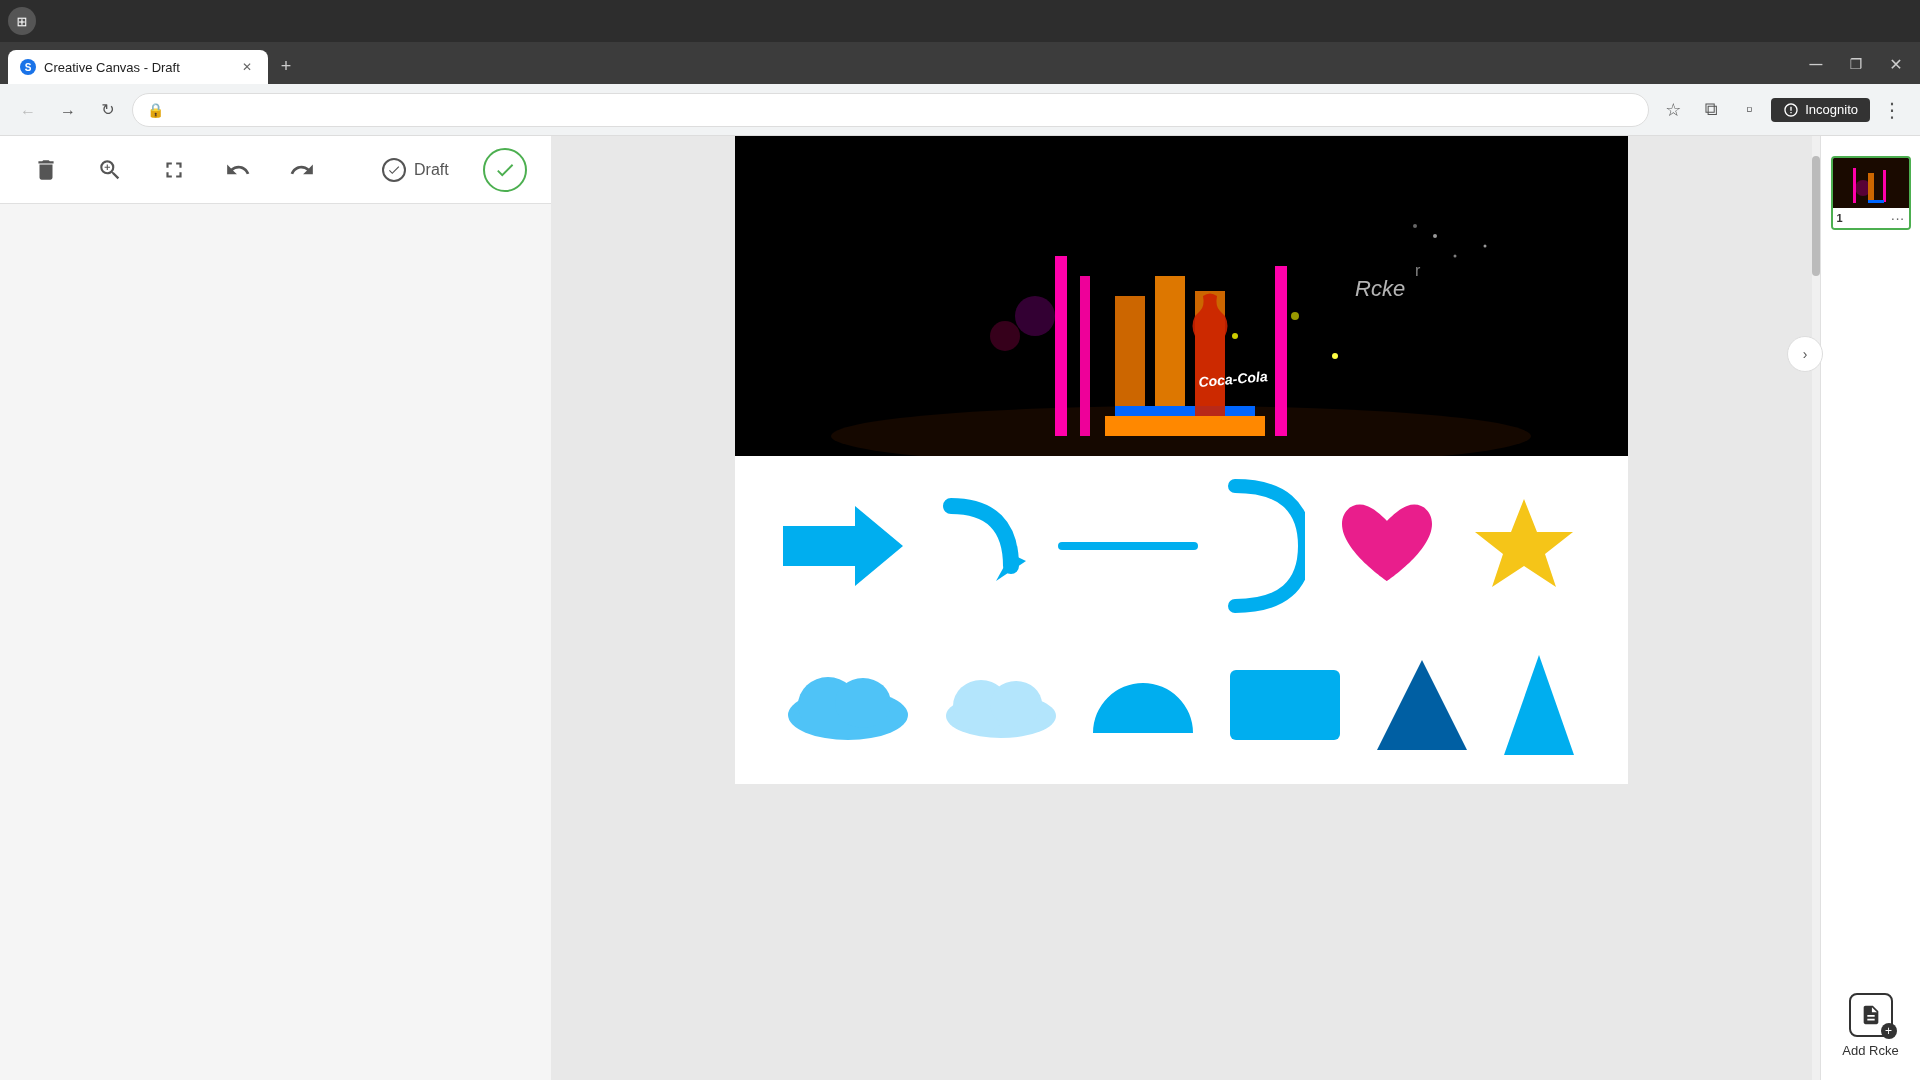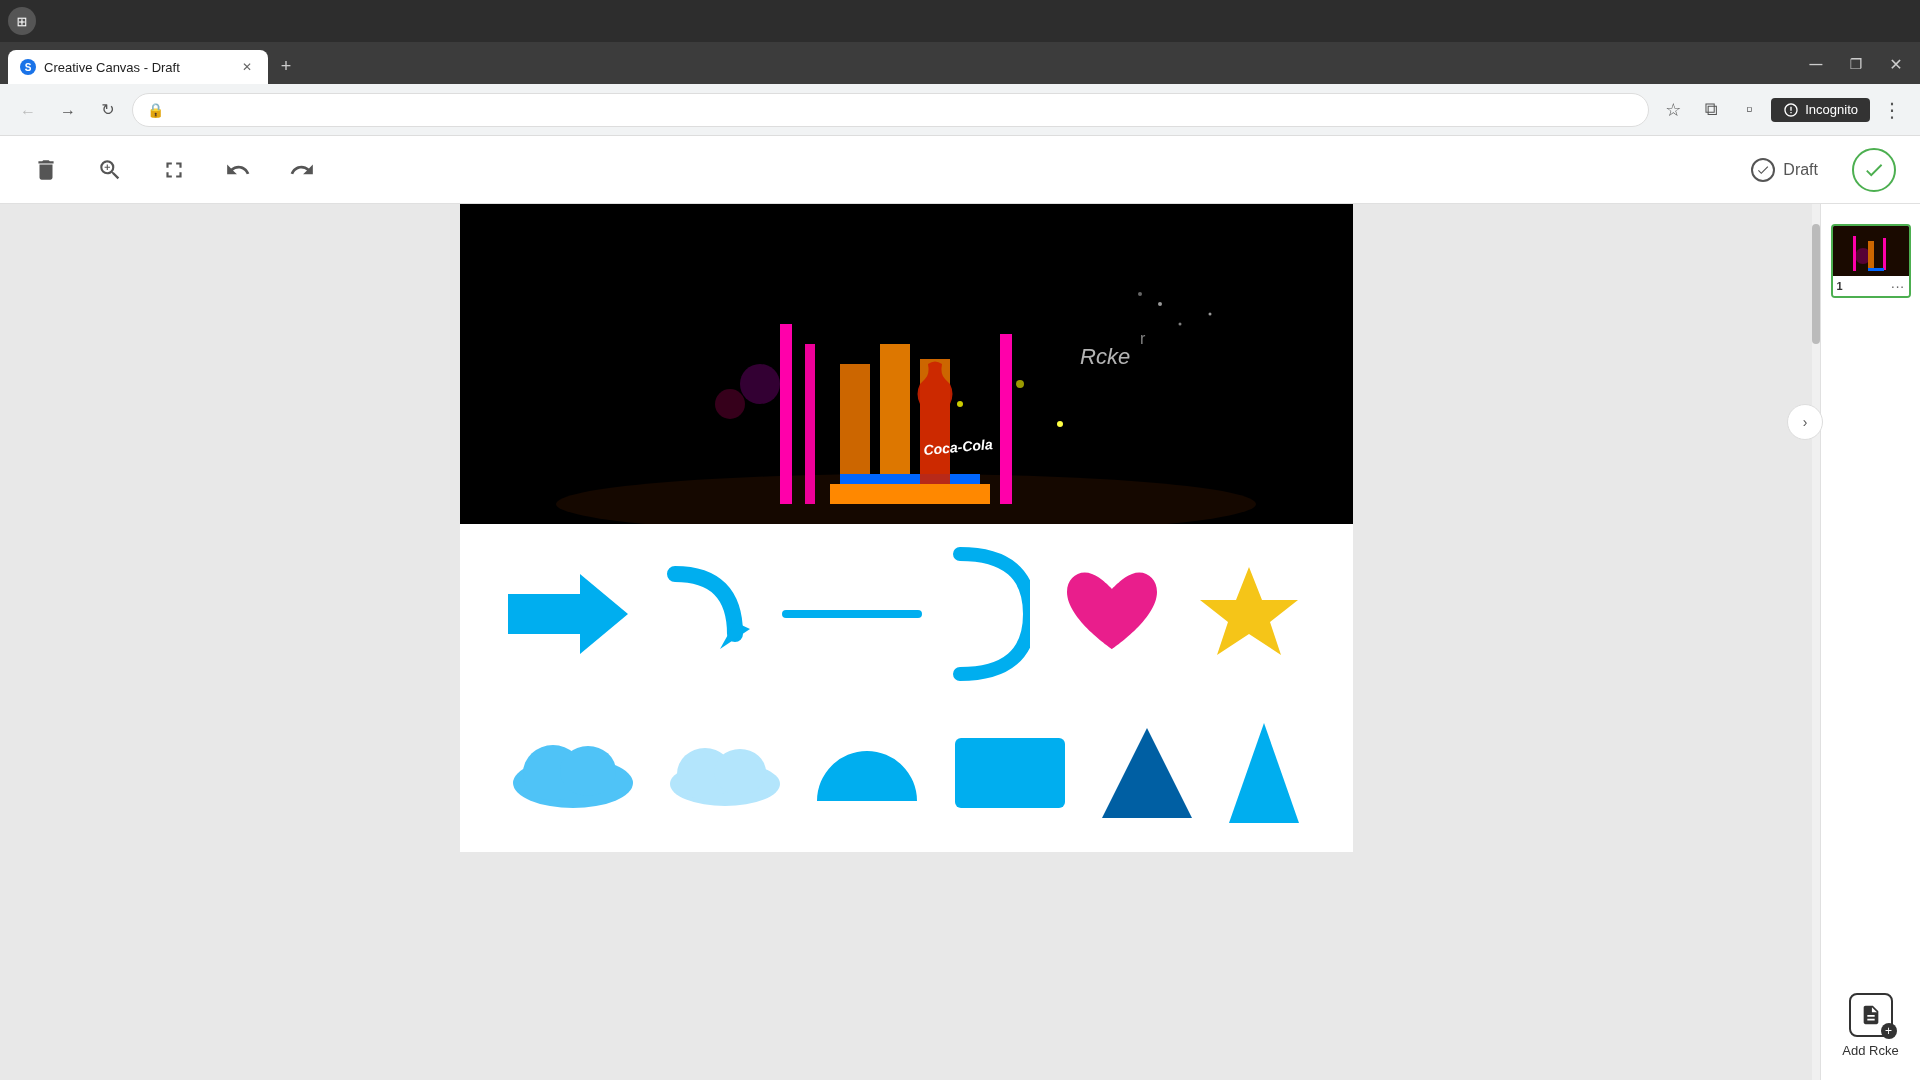--- a/index.html
+++ b/index.html
@@ -71,21 +71,21 @@
     .nav-actions { display: flex; gap: 6px; align-items: center; }
     .nav-action-btn { width: 32px; height: 32px; border-radius: 50%; display: flex; align-items: center; justify-content: center; cursor: pointer; color: #555; font-size: 16px; }
     .incognito-badge {
       display: flex; align-items: center; gap: 6px;
       background: #333; color: #fff;
       border-radius: 4px; padding: 4px 12px;
       font-size: 13px;
     }
 
     
-    .app-content { flex: 1; display: flex; flex-direction: column; overflow: hidden; background: #f5f5f5; }
+    .app-content { flex: 1; display: flex; flex-direction: row; overflow: hidden; background: #f5f5f5; }
 
     
     .seesaw-toolbar {
       height: 68px;
       background: #fff;
       border-bottom: 1px solid #e0e0e0;
       display: flex;
       align-items: center;
       padding: 0 24px;
       gap: 20px;

